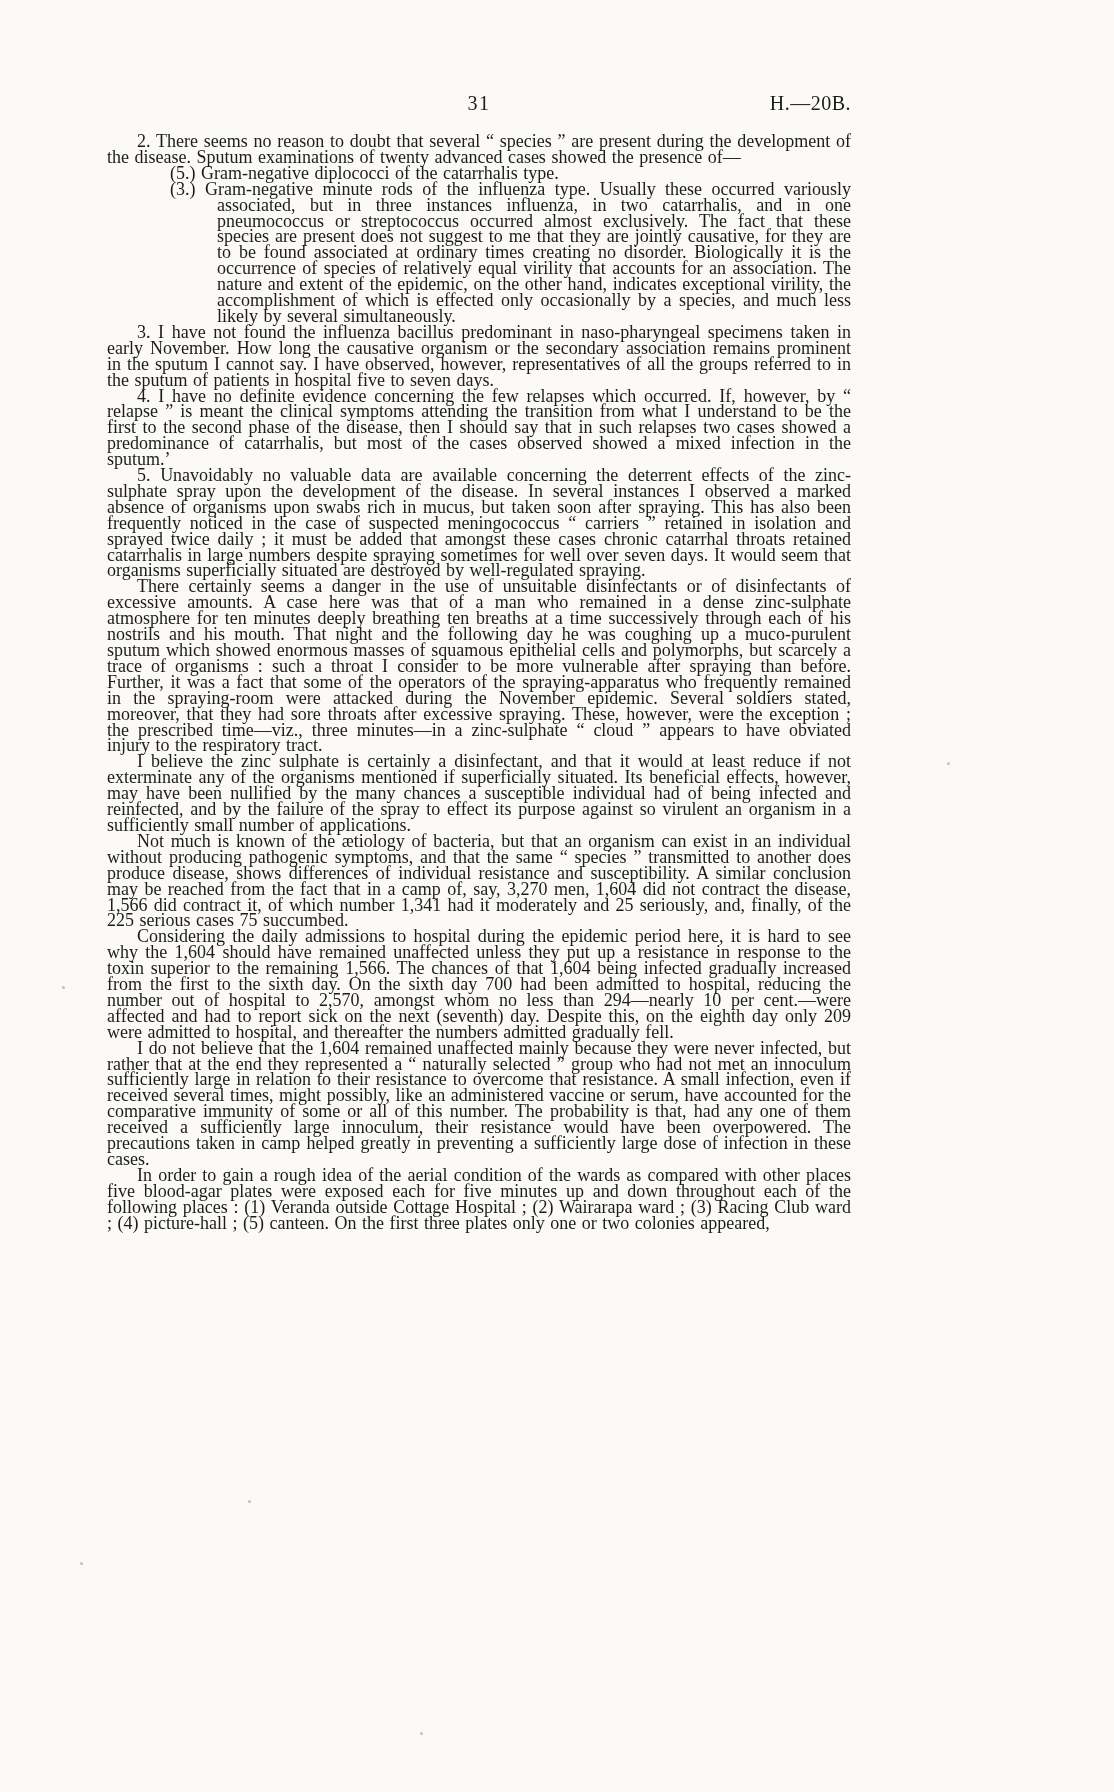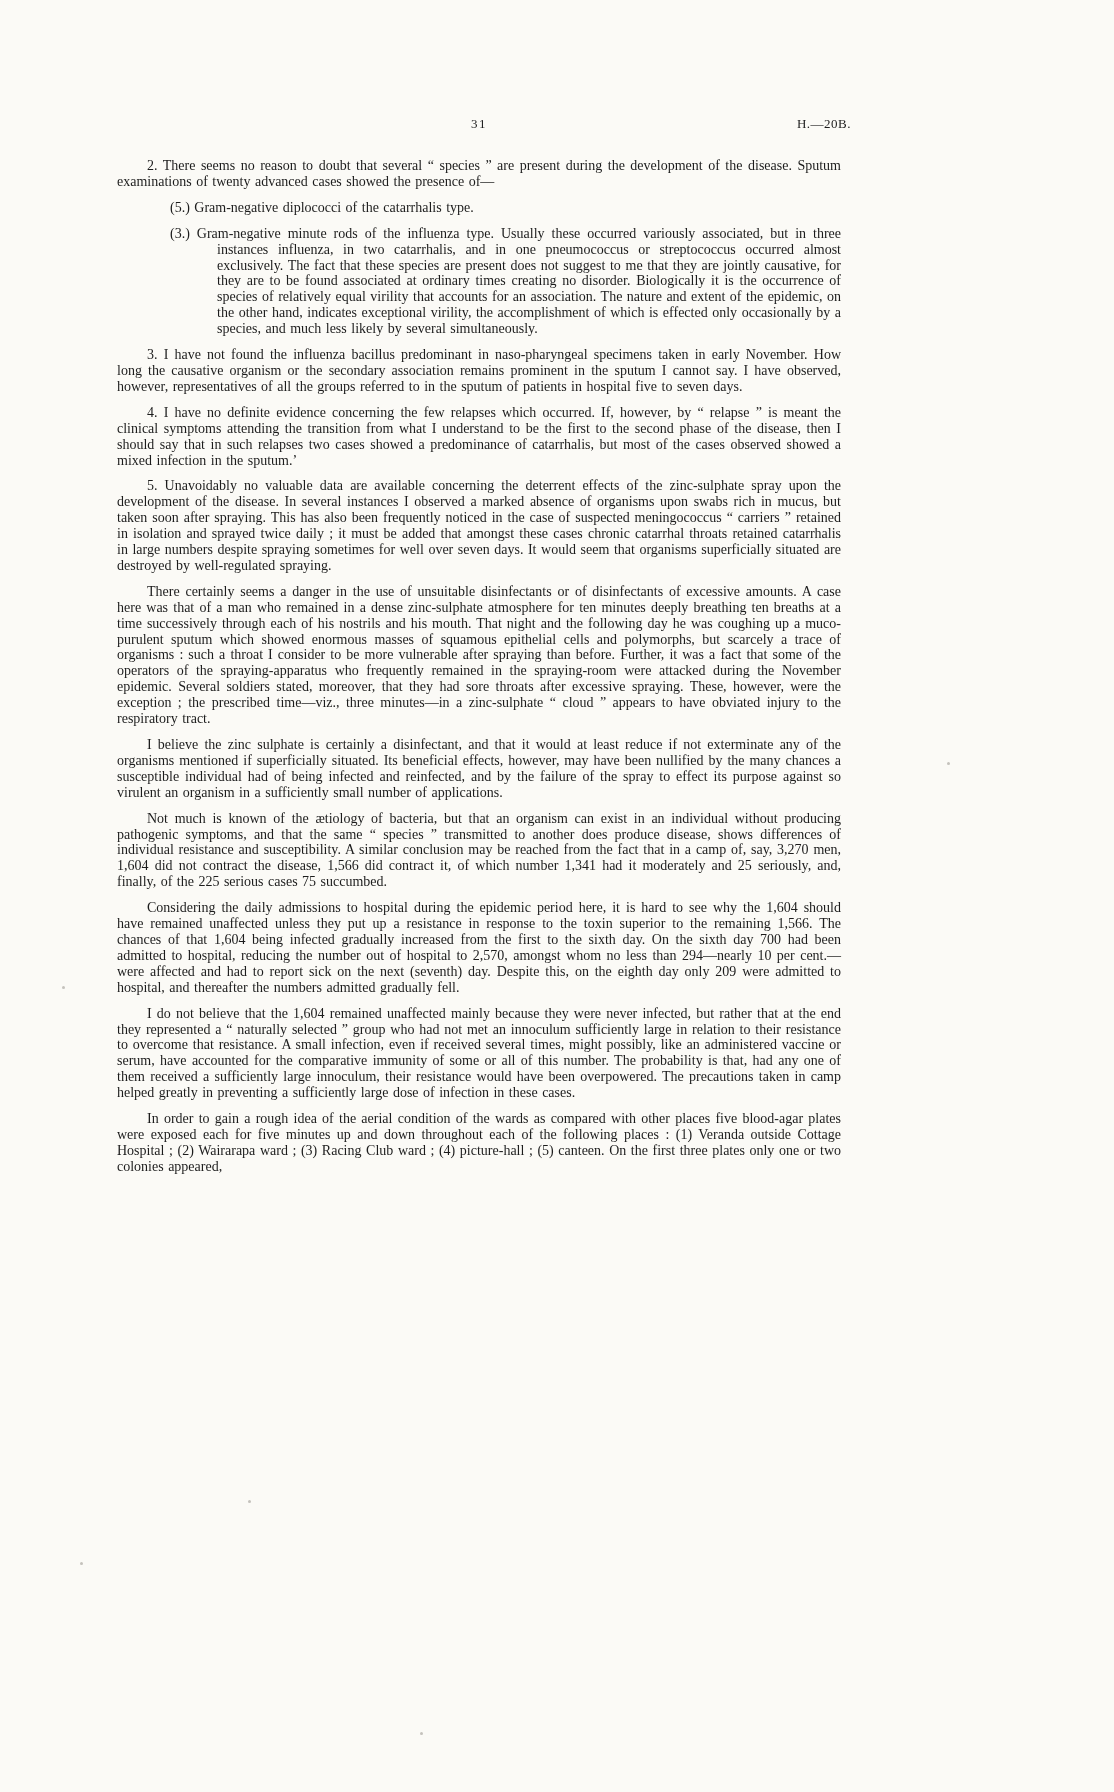--- a/index.html
+++ b/index.html
@@ -15,37 +15,36 @@
   .content {
     position: absolute;
     left: 107px;
     top: 92px;
     width: 744px;
   }
   .page-header {
     position: relative;
     height: 22px;
     margin-bottom: 20px;
-    font-size: 13px;
-    margin-top: 24px;
+    font-size: 20px;
   }
   .page-number {
     position: absolute;
     left: 50%;
     transform: translateX(-50%);
     letter-spacing: 1.5px;
   }
   .doc-ref {
     position: absolute;
     right: 0;
     letter-spacing: 0.5px;
   }
   .text-block p {
-    margin: 10px;
-    font-size: 14px;
+    margin: 0;
+    font-size: 18px;
     line-height: 15.9px;
     text-align: justify;
     word-spacing: 1px;
   }
   p.body { text-indent: 30px; }
   p.list {
     margin-left: 110px;
     text-indent: -47px;
   }
   .speck {

